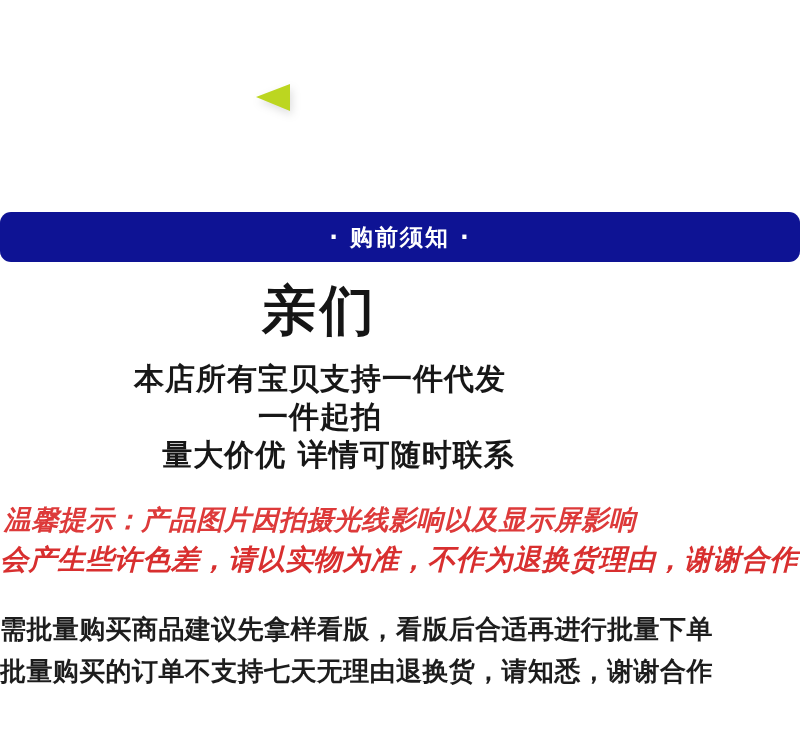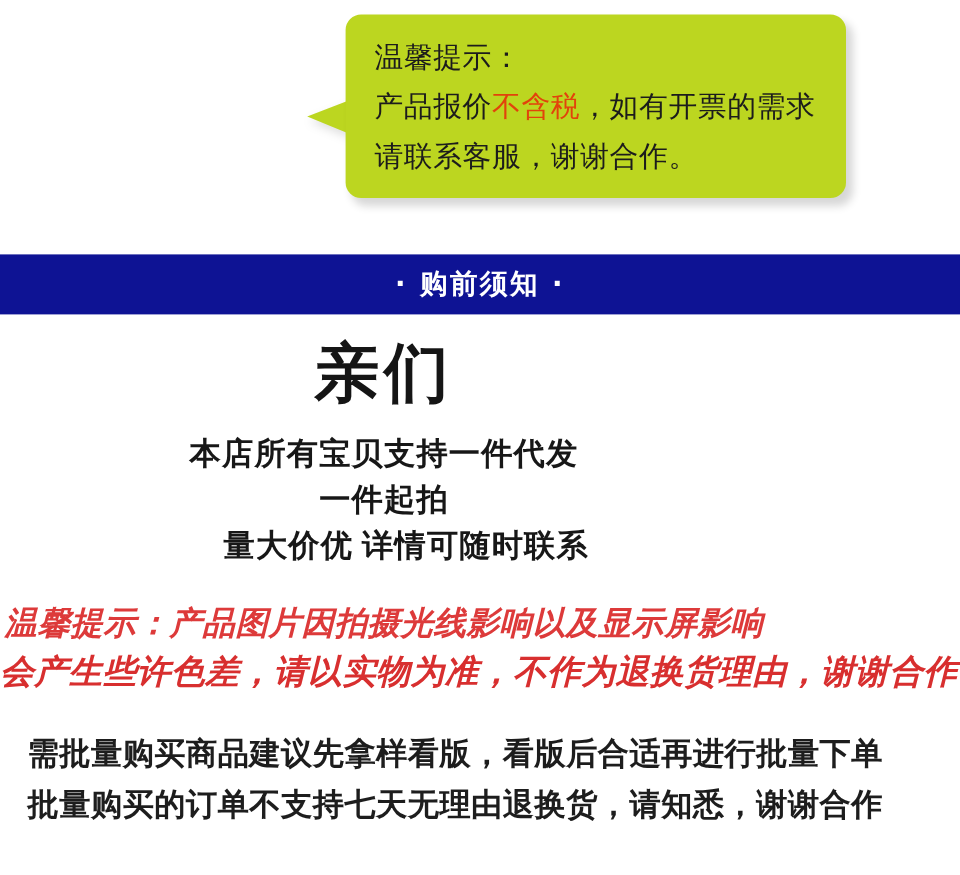--- a/index.html
+++ b/index.html
@@ -72,20 +72,21 @@
   .banner {
     position: absolute;
     left: 0;
     top: 212px;
     width: 800px;
     height: 50px;
     background: #0e1394;
     display: flex;
     align-items: center;
     justify-content: center;
+    border-radius: 11px;
   }
   .banner-title {
     color: #ffffff;
     font-size: 23px;
     font-weight: 700;
     letter-spacing: 2px;
     line-height: 1;
   }
 
   
@@ -102,27 +103,26 @@
     color: #151515;
     letter-spacing: 4px;
     line-height: 1;
     margin-top: 22px;
   }
   .body-lines {
     text-align: center;
     margin-top: 22px;
   }
   .body-line {
-    font-size: 26px;
+    font-size: 30px;
     font-weight: 700;
     color: #171717;
     line-height: 38px;
     letter-spacing: 1px;
     white-space: nowrap;
-    font-family: Liberation Serif, serif;
   }
   .body-line.spaced {
     letter-spacing: 1px;
     padding-left: 37px;
   }
 
   
   .red-block {
     text-align: center;
     margin-top: 26px;
@@ -146,35 +146,29 @@
     text-align: center;
     margin-top: 28px;
   }
   .note-line {
     font-size: 26px;
     font-weight: 700;
     color: #1d1d1d;
     line-height: 42px;
     letter-spacing: 0.4px;
     white-space: nowrap;
-    padding-left: 23px;
   }
 </style>
 </head>
 <body>
 
 <div class="page">
 
   <div class="bubble-zone">
     <div class="bubble-tail"></div>
-    <div class="bubble">
-      <div class="bubble-line">温馨提示：</div>
-      <div class="bubble-line"><span>产品报价</span><span class="hl">不含税</span><span>，如有开票的需求</span></div>
-      <div class="bubble-line">请联系客服，谢谢合作。</div>
-    </div>
   </div>
 
   <div class="banner">
     <div class="banner-title">· 购前须知 ·</div>
   </div>
 
   <div class="body-zone">
 
     <div class="headline">亲们</div>
 

